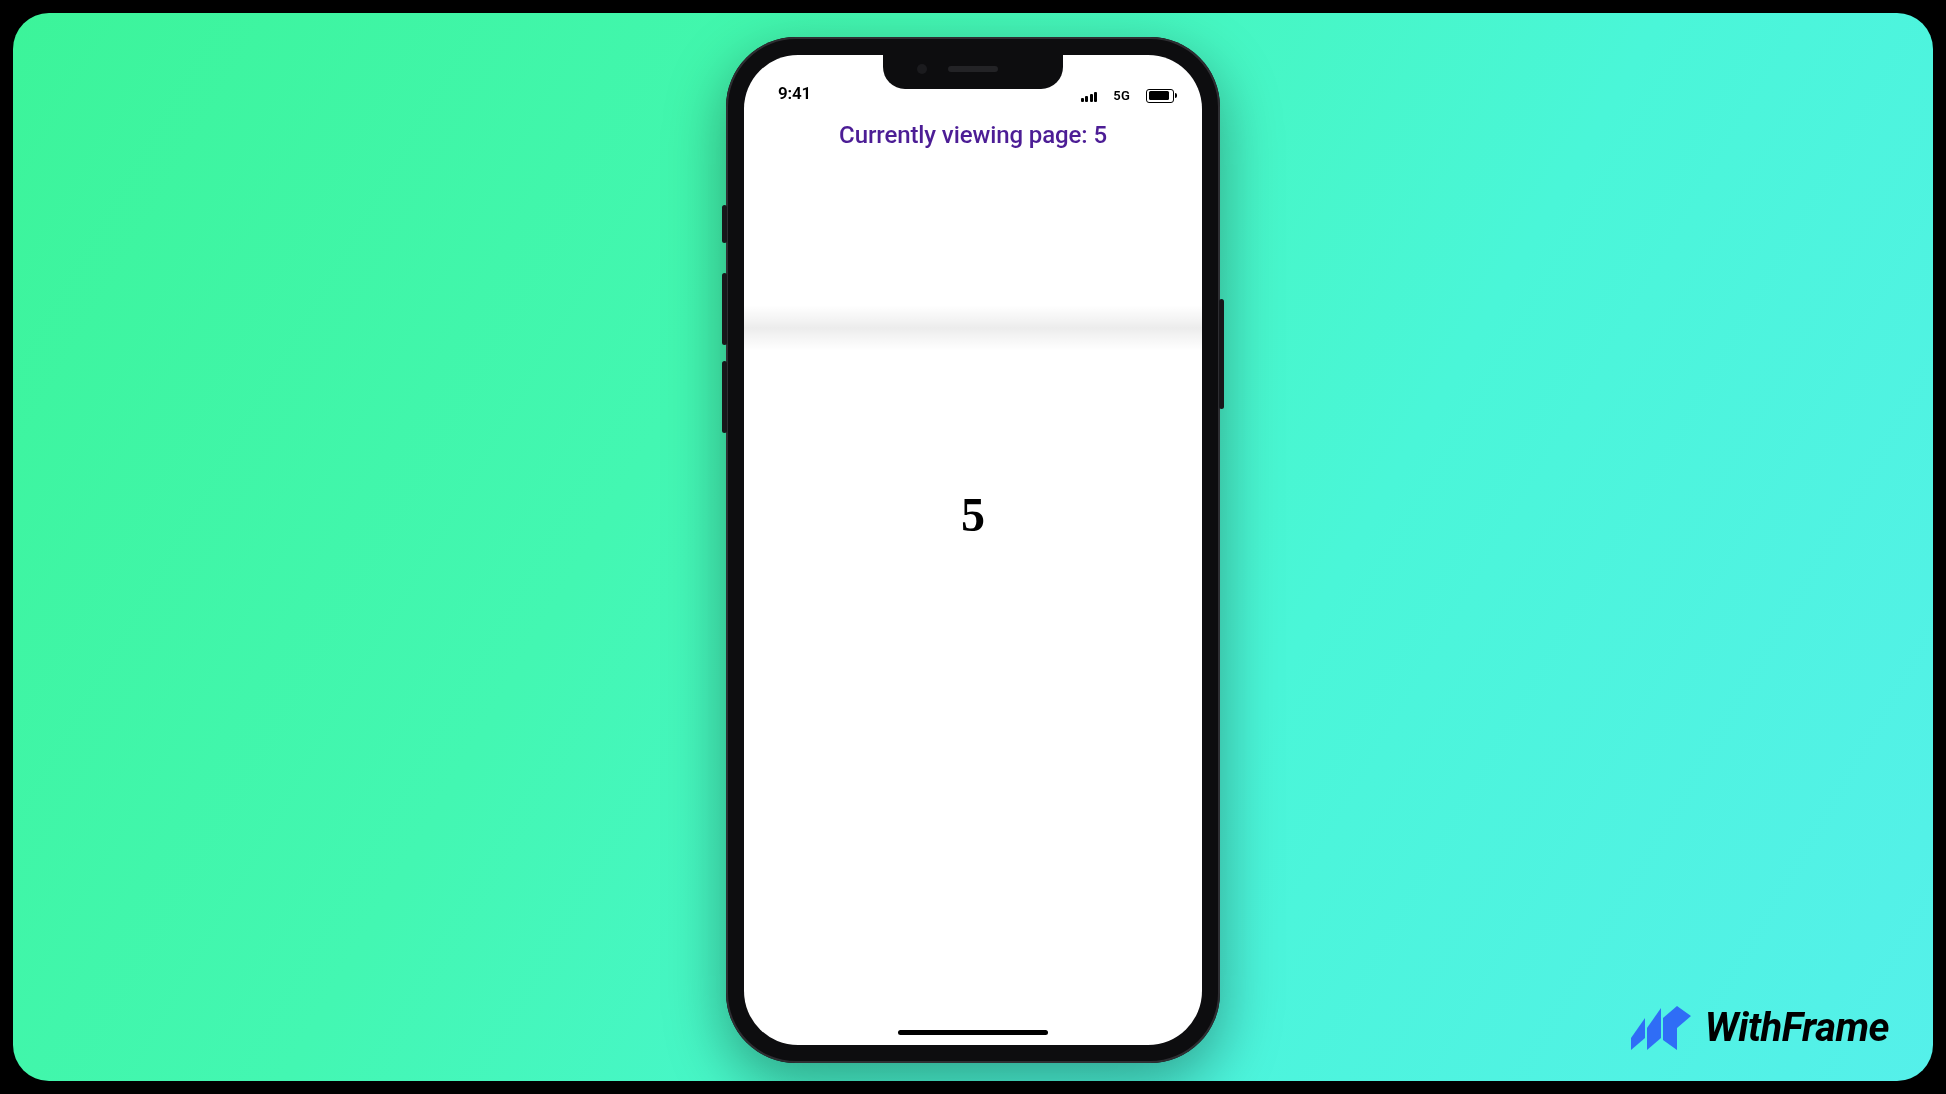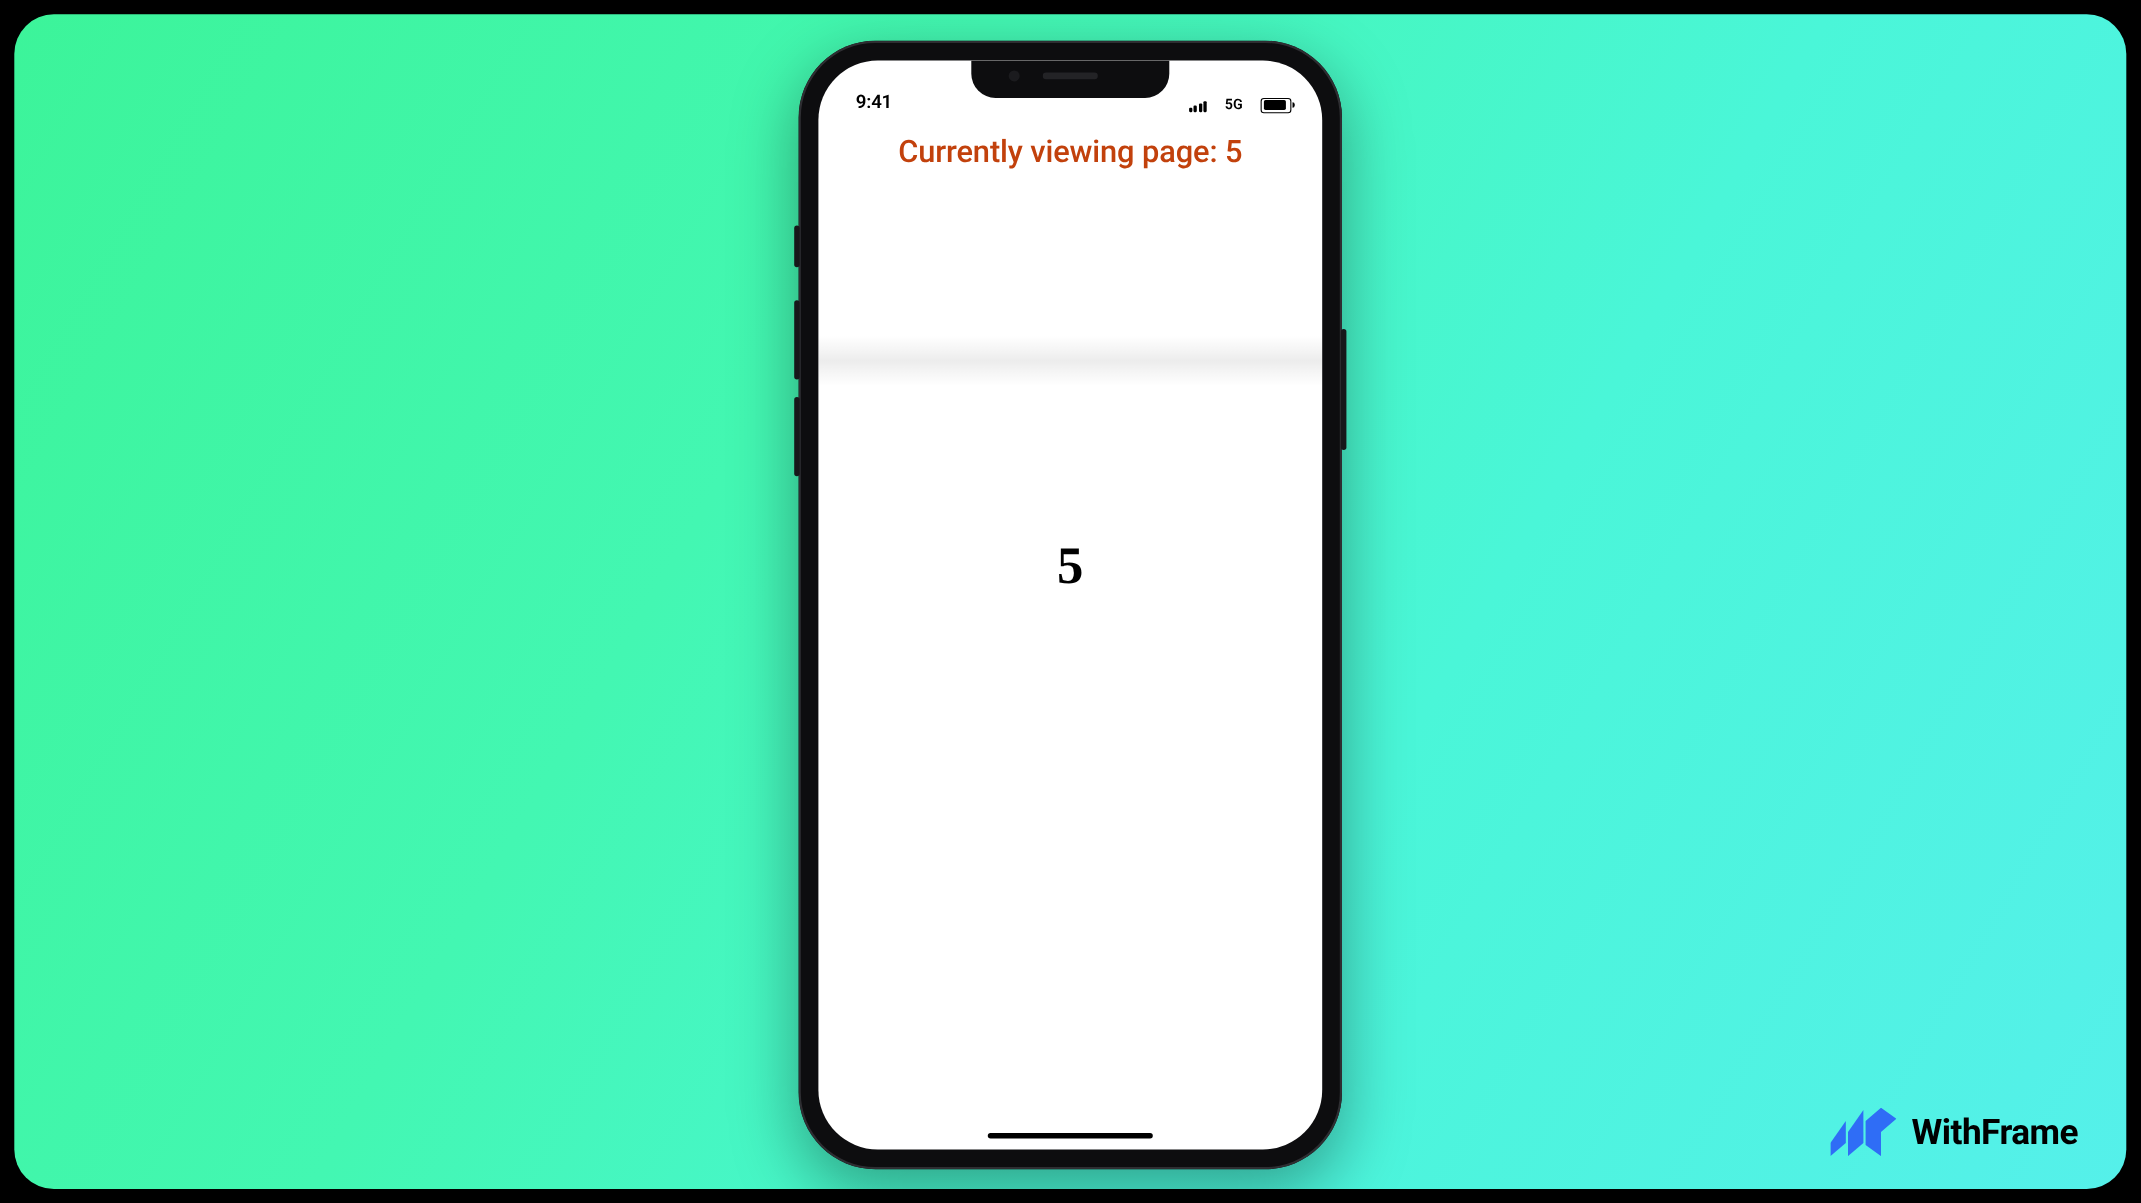--- a/index.html
+++ b/index.html
@@ -151,23 +151,23 @@
 
   
   .app {
     position: absolute;
     top: 54px; left: 0; right: 0; bottom: 0;
   }
 
   .page-title {
     text-align: center;
     padding-top: 12px;
-    font-size: 28px;
+    font-size: 24px;
     font-weight: 500;
-    color: #c2410c;
+    color: #4c1d95;
     letter-spacing: -0.1px;
   }
 
   
   .divider-band {
     position: absolute;
     top: 196px;
     left: 0; right: 0;
     height: 46px;
     background: linear-gradient(
@@ -206,23 +206,24 @@
     position: absolute;
     right: 44px;
     bottom: 30px;
     display: flex;
     align-items: center;
     gap: 14px;
     color: #000;
   }
   .brand .mark { display: inline-flex; }
   .brand .txt {
-    font-size: 32px;
+    font-size: 40px;
     font-weight: 700;
     letter-spacing: -0.5px;
+    font-style: italic;
   }
   
   .fit {
     width: 1946px;
     height: 926px;
     display:flex;
     align-items:center;
     justify-content:center;
     transform-origin: top left;
   }

